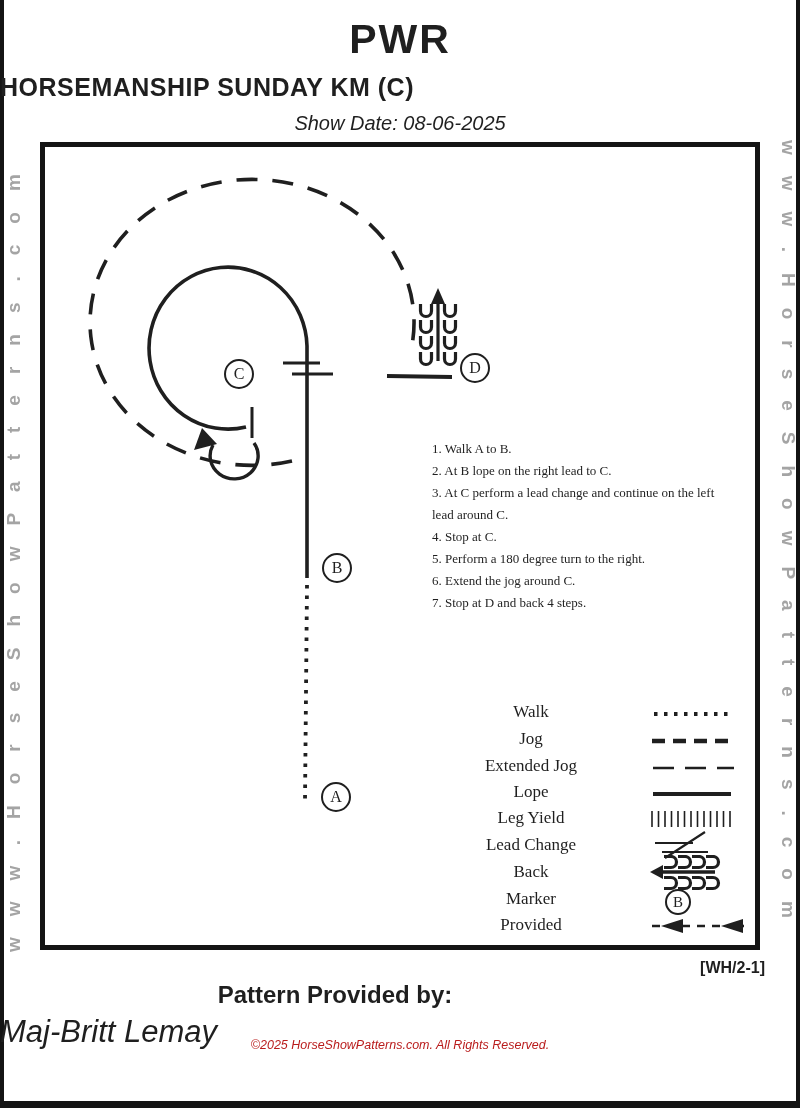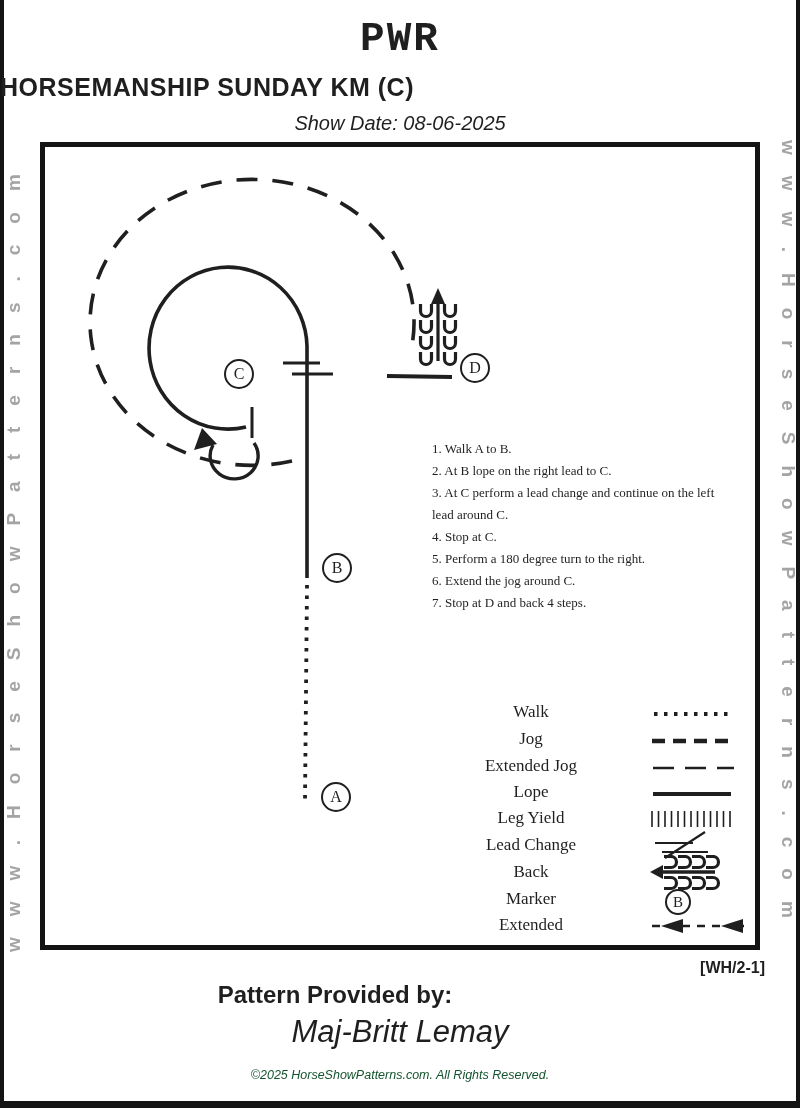--- a/index.html
+++ b/index.html
@@ -5,21 +5,21 @@
   html,body{margin:0;padding:0;background:#fff;}
   #page{position:relative;width:800px;height:1108px;background:#fff;overflow:hidden;
         font-family:"Liberation Sans",sans-serif;color:#1f1f1f;}
 
   .edge{position:absolute;background:#141414;}
   #edge-left{left:0;top:0;width:4px;height:1108px;}
   #edge-right{right:0;top:0;width:4px;height:1108px;}
   #edge-bottom{left:0;bottom:0;width:800px;height:7px;}
 
   #title{position:absolute;top:16px;left:0;width:800px;text-align:center;
-         font-family:Liberation Mono, monospace;font-weight:bold;font-size:41px;letter-spacing:2px;}
+         font-family:Liberation Sans, sans-serif;font-weight:bold;font-size:41px;letter-spacing:2px;}
   #subtitle{position:absolute;top:73px;left:0;width:800px;text-align:left;
             font-weight:bold;font-size:25px;letter-spacing:0.5px;}
   #show-date{position:absolute;top:112px;left:0;width:800px;text-align:center;
              font-style:italic;font-size:20px;}
 
   #arena-box{position:absolute;left:40px;top:142px;width:710px;height:798px;
              border:5px solid #141414;background:#fff;}
 
   .watermark{position:absolute;top:140px;height:812px;width:32px;
              font-weight:bold;font-size:19px;letter-spacing:21px;color:#a4a4a4;
@@ -41,24 +41,24 @@
                 font-family:"Liberation Serif",serif;font-size:13px;line-height:22px;}
 
   .legend-label{position:absolute;left:420px;width:222px;text-align:center;
                 font-family:"Liberation Serif",serif;font-size:17px;}
   .legend-sym{position:absolute;left:648px;}
 
   #wh-code{position:absolute;top:959px;left:560px;width:205px;text-align:right;
            font-weight:bold;font-size:16px;}
   #provided-label{position:absolute;top:981px;left:0;width:670px;text-align:center;
                   font-weight:bold;font-size:24px;}
-  #provided-name{position:absolute;top:1014px;left:0;width:800px;text-align:center;
+  #provided-name{position:absolute;top:1014px;left:0;width:800px;text-align:left;
                  font-style:italic;font-size:31px;}
-  #copyright{position:absolute;top:1068px;left:0;width:800px;text-align:center;
-             font-style:italic;font-size:12.5px;color:#14532d;}
+  #copyright{position:absolute;top:1038px;left:0;width:800px;text-align:center;
+             font-style:italic;font-size:12.5px;color:#b91c1c;}
   svg .ink{stroke:#1f1f1f;fill:none;}
 </style>
 </head>
 <body>
 
 <div id="page">
 
   <div class="edge" id="edge-left"></div>
   <div class="edge" id="edge-right"></div>
   <div class="edge" id="edge-bottom"></div>
@@ -123,21 +123,21 @@
   </div>
 
   <div class="legend-label" style="top:702px">Walk</div>
   <div class="legend-label" style="top:729px">Jog</div>
   <div class="legend-label" style="top:756px">Extended Jog</div>
   <div class="legend-label" style="top:782px">Lope</div>
   <div class="legend-label" style="top:808px">Leg Yield</div>
   <div class="legend-label" style="top:835px">Lead Change</div>
   <div class="legend-label" style="top:862px">Back</div>
   <div class="legend-label" style="top:889px">Marker</div>
-  <div class="legend-label" style="top:915px">Extended</div>
+  <div class="legend-label" style="top:915px">Provided</div>
 
   <svg class="legend-sym" style="top:706px" width="100" height="16">
     <path class="ink" d="M 6 8 H 86" stroke-width="4" stroke-dasharray="3.5 6.5"></path>
   </svg>
   <svg class="legend-sym" style="top:733px" width="100" height="16">
     <path class="ink" d="M 4 8 H 86" stroke-width="4.5" stroke-dasharray="13 8"></path>
   </svg>
   <svg class="legend-sym" style="top:760px" width="100" height="16">
     <path class="ink" d="M 5 8 H 86" stroke-width="2.5" stroke-dasharray="21 11"></path>
   </svg>

